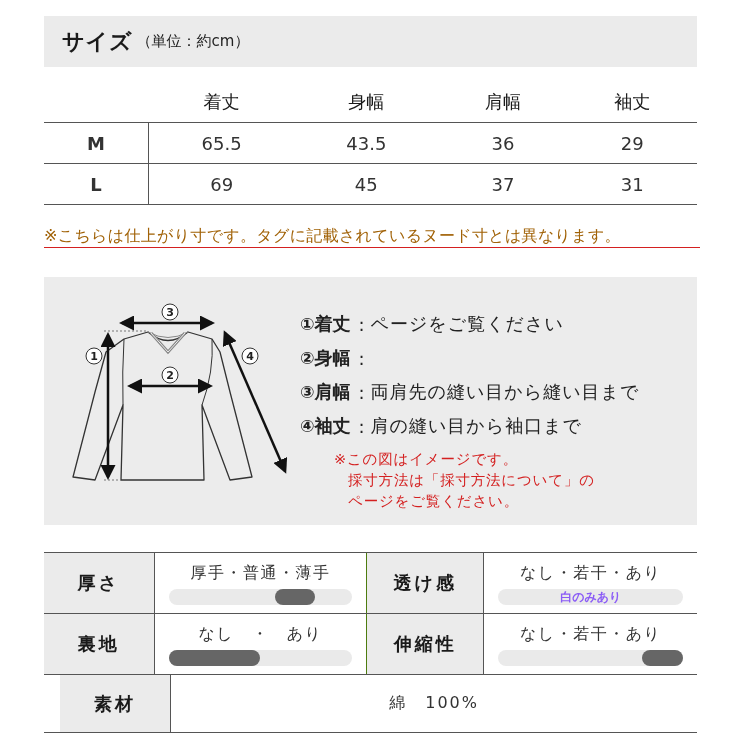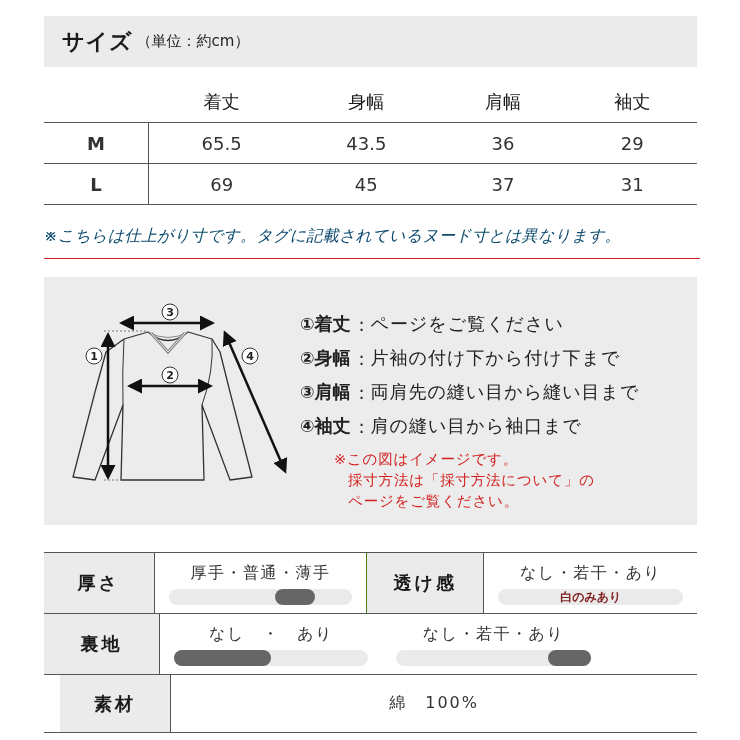--- a/index.html
+++ b/index.html
@@ -12,22 +12,22 @@
   .title-unit { font-size: 15px; color: #222; margin-left: 4px; }
 
   .size-table { position: absolute; left: 44px; top: 82px; width: 653px; border-collapse: collapse; }
   .size-table th, .size-table td { text-align: center; padding: 0; }
   .size-table .head-row th { height: 40px; font-size: 18px; font-weight: normal; color: #1a1a1a; }
   .size-table .data-row td { height: 40px; font-size: 18px; color: #333; border-top: 1px solid #555; }
   .size-table .data-row:last-child td { border-bottom: 1px solid #555; }
   .size-table .size-label { width: 104px; font-weight: bold; font-size: 19px; border-right: 1px solid #555; color: #111; }
   .size-table .head-row th.corner { width: 104px; }
 
-  .notice { position: absolute; left: 44px; top: 226px; width: 656px; font-size: 16px; color: #0c4a6e;
-            border-bottom: 1.5px solid #d42020; padding-bottom: 11px; white-space: nowrap; letter-spacing: 0.3px; font-style: italic; }
+  .notice { position: absolute; left: 44px; top: 226px; width: 656px; font-size: 16px; color: #a16207;
+            border-bottom: 1.5px solid #d42020; padding-bottom: 0; white-space: nowrap; letter-spacing: 0.3px; }
 
   .diagram-panel { position: absolute; left: 44px; top: 277px; width: 653px; height: 248px; background: #ececec; }
   .shirt { position: absolute; left: 16px; top: 20px; }
   .legend { position: absolute; left: 256px; top: 30px; }
   .legend-row { height: 34px; display: flex; align-items: center; font-size: 18px; color: #222; white-space: nowrap; }
   .legend-num { font-weight: bold; font-size: 17px; }
   .legend-term { font-weight: bold; }
   .legend-colon { margin: 0 6px 0 8px; }
   .legend-desc { letter-spacing: 1px; }
   .image-note { position: absolute; left: 290px; top: 172px; color: #d42020; font-size: 14.5px; line-height: 21px; letter-spacing: 0.8px; }
@@ -37,21 +37,21 @@
   .spec-row { display: flex; border-bottom: 1px solid #555; height: 60px; }
   .spec-row.last { height: 57px; padding-left: 16px; }
   .spec-label { width: 116px; background: #ebebeb; display: flex; align-items: center; justify-content: center;
                 font-size: 18px; font-weight: bold; letter-spacing: 3px; color: #1a1a1a; border-right: 1px solid #555; box-sizing: border-box; }
   .spec-value { width: 222px; position: relative; }
   .spec-value.wide { width: 549px; display: flex; align-items: center; justify-content: center; font-size: 16px; color: #333; letter-spacing: 2px; }
   .spec-label.mid { border-left: 1px solid #4d7c0f; width: 124px; }
   .spec-options { position: absolute; top: 10px; left: 0; right: 0; text-align: center; font-size: 16px; color: #333; letter-spacing: 1.5px; white-space: nowrap; }
   .track { position: absolute; left: 14px; right: 14px; top: 36px; height: 16px; border-radius: 8px; background: #eaeaea; }
   .knob { position: absolute; top: 0; height: 16px; border-radius: 8px; background: #666; }
-  .sub-note { position: absolute; left: 0; right: 0; top: 36px; text-align: center; font-size: 12px; color: #7f1d1d; font-weight: bold; line-height: 16px; }
+  .sub-note { position: absolute; left: 0; right: 0; top: 36px; text-align: center; font-size: 12px; color: #8b5cf6; font-weight: bold; line-height: 16px; }
 </style>
 </head>
 <body>
 
 <div class="title-bar">
   <span class="title-main">サイズ</span>
   <span class="title-unit">（単位：約cm）</span>
 </div>
 
 <table class="size-table">
@@ -128,21 +128,20 @@
     <div class="legend-row">
       <span class="legend-num">①</span>
       <span class="legend-term">着丈</span>
       <span class="legend-colon">:</span>
       <span class="legend-desc">ページをご覧ください</span>
     </div>
     <div class="legend-row">
       <span class="legend-num">②</span>
       <span class="legend-term">身幅</span>
       <span class="legend-colon">:</span>
-      <span class="legend-desc">片袖の付け下から付け下まで</span>
     </div>
     <div class="legend-row">
       <span class="legend-num">③</span>
       <span class="legend-term">肩幅</span>
       <span class="legend-colon">:</span>
       <span class="legend-desc">両肩先の縫い目から縫い目まで</span>
     </div>
     <div class="legend-row">
       <span class="legend-num">④</span>
       <span class="legend-term">袖丈</span>
@@ -176,20 +175,21 @@
   </div>
 
   <div class="spec-row">
     <div class="spec-label">裏地</div>
     <div class="spec-value">
       <div class="spec-options">なし　・　あり</div>
       <div class="track">
         <div class="knob" style="left:0;width:50%;"></div>
       </div>
     </div>
+    <div class="spec-label mid">伸縮性</div>
     <div class="spec-value" style="width:223px;">
       <div class="spec-options">なし・若干・あり</div>
       <div class="track">
         <div class="knob" style="left:78%;width:22%;"></div>
       </div>
     </div>
   </div>
 
   <div class="spec-row last">
     <div class="spec-label">素材</div>

